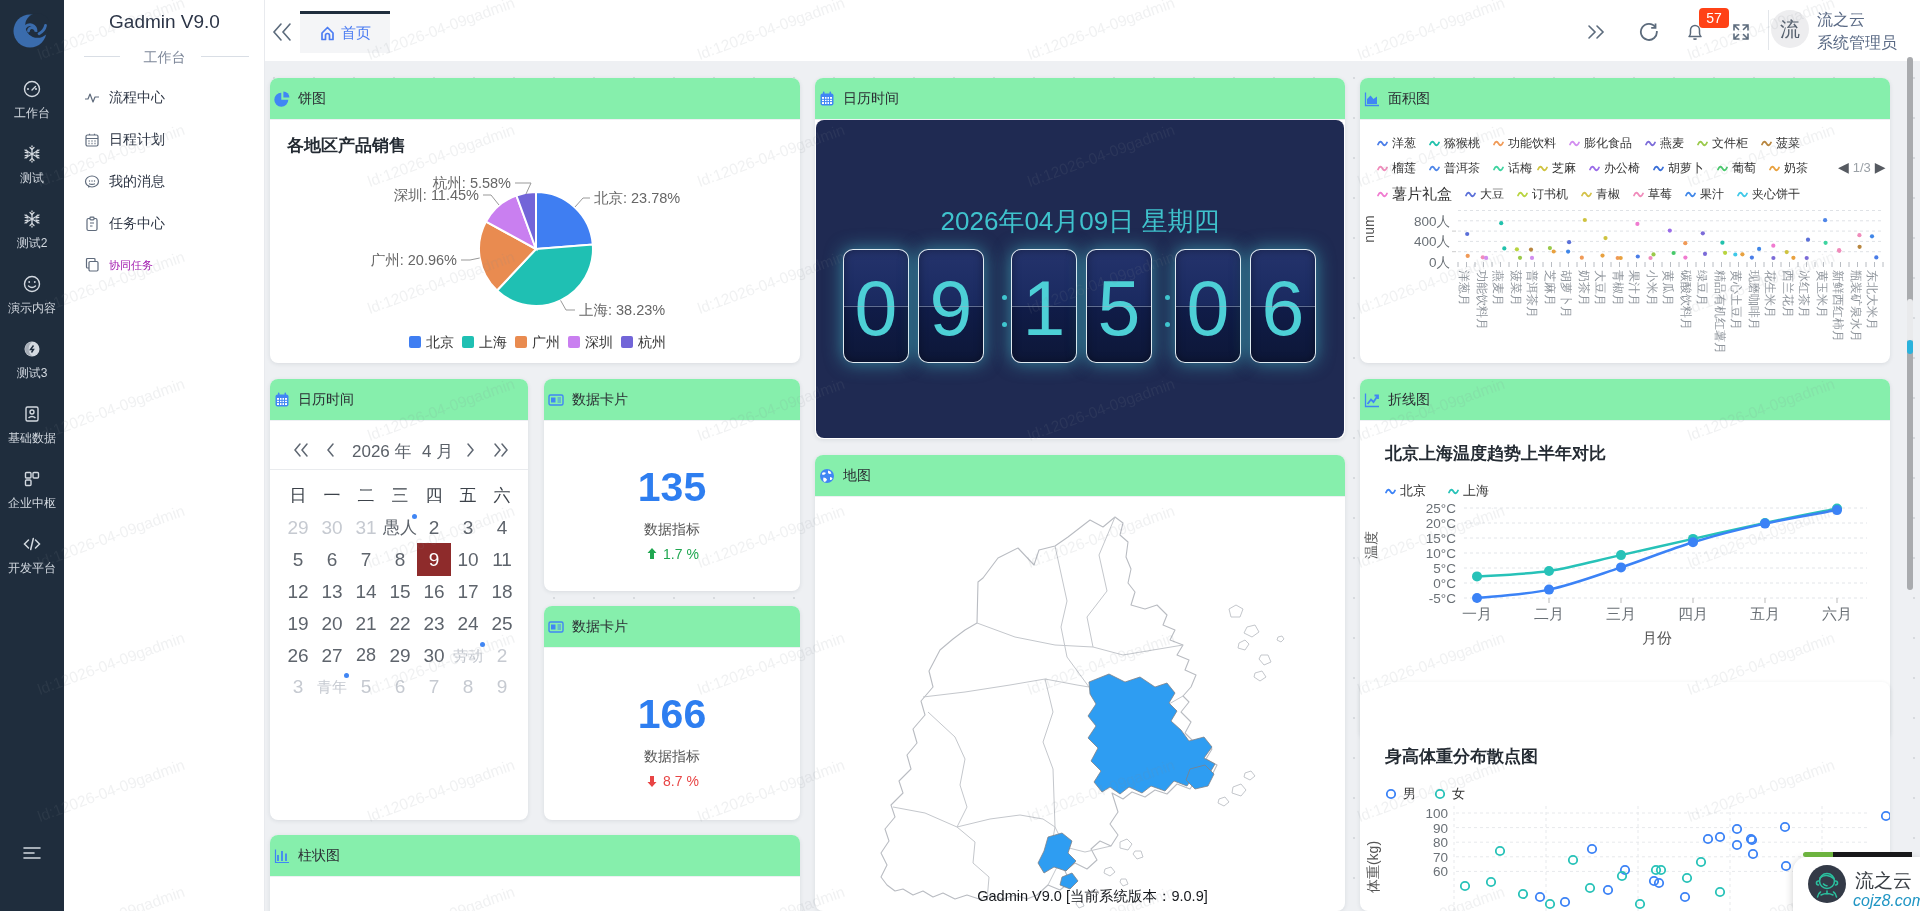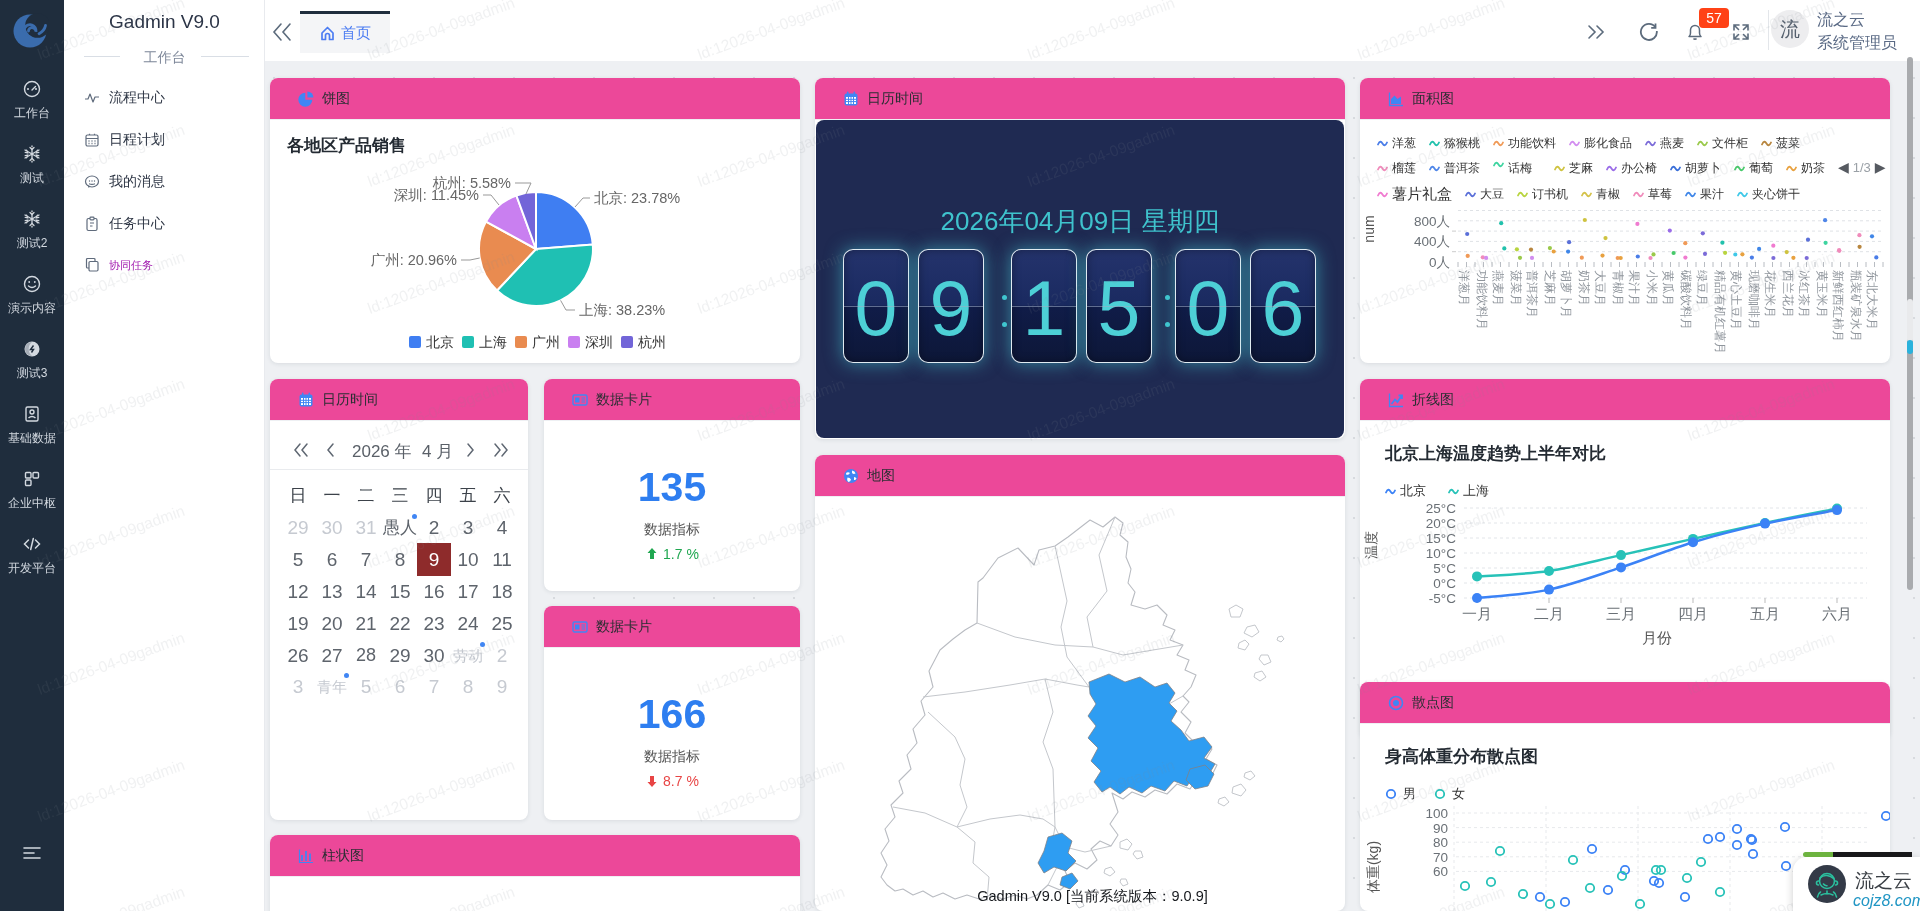--- a/index.html
+++ b/index.html
@@ -3,21 +3,21 @@
 *{margin:0;padding:0;box-sizing:border-box}
 html,body{width:1920px;height:911px;overflow:hidden;font-family:"Liberation Sans",sans-serif;background:#eef0f3}
 #rail{position:absolute;left:0;top:0;width:64px;height:911px;background:#1f2d3d;z-index:5}
 .rail-item{position:absolute;left:0;width:64px;text-align:center;color:#d3d9e0;font-size:12px}
 .rail-item .ric{display:block;height:22px;margin-bottom:4px}
 #submenu{position:absolute;left:64px;top:0;width:201px;height:911px;background:#fff;border-right:1px solid #e8eaee;z-index:4}
 #topbar{position:absolute;left:265px;top:0;width:1655px;height:61px;background:#fff;z-index:3}
 #content{position:absolute;left:265px;top:61px;width:1655px;height:850px;background:#eef0f3;z-index:1;
  background-image:radial-gradient(#d7dade 1.1px,transparent 1.1px);background-size:40px 40px;background-position:29px 37px}
 .card{position:absolute;background:#fff;border-radius:8px;box-shadow:0 1px 4px rgba(31,45,61,.10);overflow:hidden}
-.chead{height:42px;background:#ec4899;border-bottom:1px solid #eef0f3;display:flex;align-items:center;padding-left:28px;font-size:14px;color:#2b2e33}
+.chead{height:42px;background:#86efac;border-bottom:1px solid #eef0f3;display:flex;align-items:center;padding-left:4px;font-size:14px;color:#2b2e33}
 .chead svg{margin-right:8px}
 .ctitle{font-size:17px;font-weight:bold;color:#242b33}
 .wm{position:absolute;left:0;top:0;z-index:40;pointer-events:none}
 </style></head>
 <body>
 <div id="content">
 <div class="card" style="left:5px;top:17px;width:530px;height:285px">
       <div class="chead"><svg width="16" height="16" viewBox="0 0 16 16">
           <path d="M7.3 8.7 L7.3 1.7 A7 7 0 1 0 14.3 8.7 Z" fill="#4086f4"></path>
           <path d="M9.4 6.6 L9.4 0.6 A6 6 0 0 1 15.4 6.6 Z" fill="#4086f4"></path>
@@ -276,21 +276,21 @@
             <path d="M1 5.5 C2.5 2,4 2,5.5 4.5 S 8.5 7,10 3.5" stroke="#f08bbb" stroke-width="1.8" fill="none" stroke-linecap="round"></path>
           </svg>
           <span style="font-size:12px;color:#333">榴莲</span>
         </span>
         <span style="display:inline-flex;align-items:center;margin-right:13px">
           <svg width="11" height="9" viewBox="0 0 11 9" style="margin-right:4px">
             <path d="M1 5.5 C2.5 2,4 2,5.5 4.5 S 8.5 7,10 3.5" stroke="#4f86e8" stroke-width="1.8" fill="none" stroke-linecap="round"></path>
           </svg>
           <span style="font-size:12px;color:#333">普洱茶</span>
         </span>
-        <span style="display:inline-flex;align-items:flex-start;margin-right:22px">
+        <span style="display:inline-flex;align-items:center;margin-right:5px">
           <svg width="11" height="9" viewBox="0 0 11 9" style="margin-right:4px">
             <path d="M1 5.5 C2.5 2,4 2,5.5 4.5 S 8.5 7,10 3.5" stroke="#3ed4a0" stroke-width="1.8" fill="none" stroke-linecap="round"></path>
           </svg>
           <span style="font-size:12px;color:#333">话梅</span>
         </span>
         <span style="display:inline-flex;align-items:center;margin-right:13px">
           <svg width="11" height="9" viewBox="0 0 11 9" style="margin-right:4px">
             <path d="M1 5.5 C2.5 2,4 2,5.5 4.5 S 8.5 7,10 3.5" stroke="#cfc33f" stroke-width="1.8" fill="none" stroke-linecap="round"></path>
           </svg>
           <span style="font-size:12px;color:#333">芝麻</span>
@@ -561,24 +561,20 @@
         <text x="117" y="240" font-size="15" text-anchor="middle" fill="#6a7076">一月</text>
         <text x="189" y="240" font-size="15" text-anchor="middle" fill="#6a7076">二月</text>
         <text x="261" y="240" font-size="15" text-anchor="middle" fill="#6a7076">三月</text>
         <text x="333" y="240" font-size="15" text-anchor="middle" fill="#6a7076">四月</text>
         <text x="405" y="240" font-size="15" text-anchor="middle" fill="#6a7076">五月</text>
         <text x="477" y="240" font-size="15" text-anchor="middle" fill="#6a7076">六月</text>
         <text x="297" y="264" font-size="15" text-anchor="middle" fill="#555">月份</text>
       </svg>
     </div>
     <div class="card" style="left:1095px;top:621px;width:530px;height:229px">
-      <div class="chead"><svg width="16" height="16" viewBox="0 0 16 16">
-          <circle cx="8" cy="8" r="6.5" fill="none" stroke="#4086f4" stroke-width="1.6"></circle>
-          <circle cx="8" cy="8" r="3" fill="#4086f4"></circle>
-        </svg>散点图</div>
       <div class="ctitle" style="position:absolute;left:25px;top:63px">身高体重分布散点图</div>
       <div style="position:absolute;left:25px;top:103px;display:flex;align-items:center">
         <svg width="12" height="12" style="margin-right:6px">
           <circle cx="6" cy="6" r="4.2" fill="none" stroke="#3b82f6" stroke-width="1.8"></circle>
         </svg>
         <span style="font-size:13px;color:#333;margin-right:18px">男</span>
         <svg width="12" height="12" style="margin-right:6px">
           <circle cx="6" cy="6" r="4.2" fill="none" stroke="#27c2b8" stroke-width="1.8"></circle>
         </svg>
         <span style="font-size:13px;color:#333">女</span>

